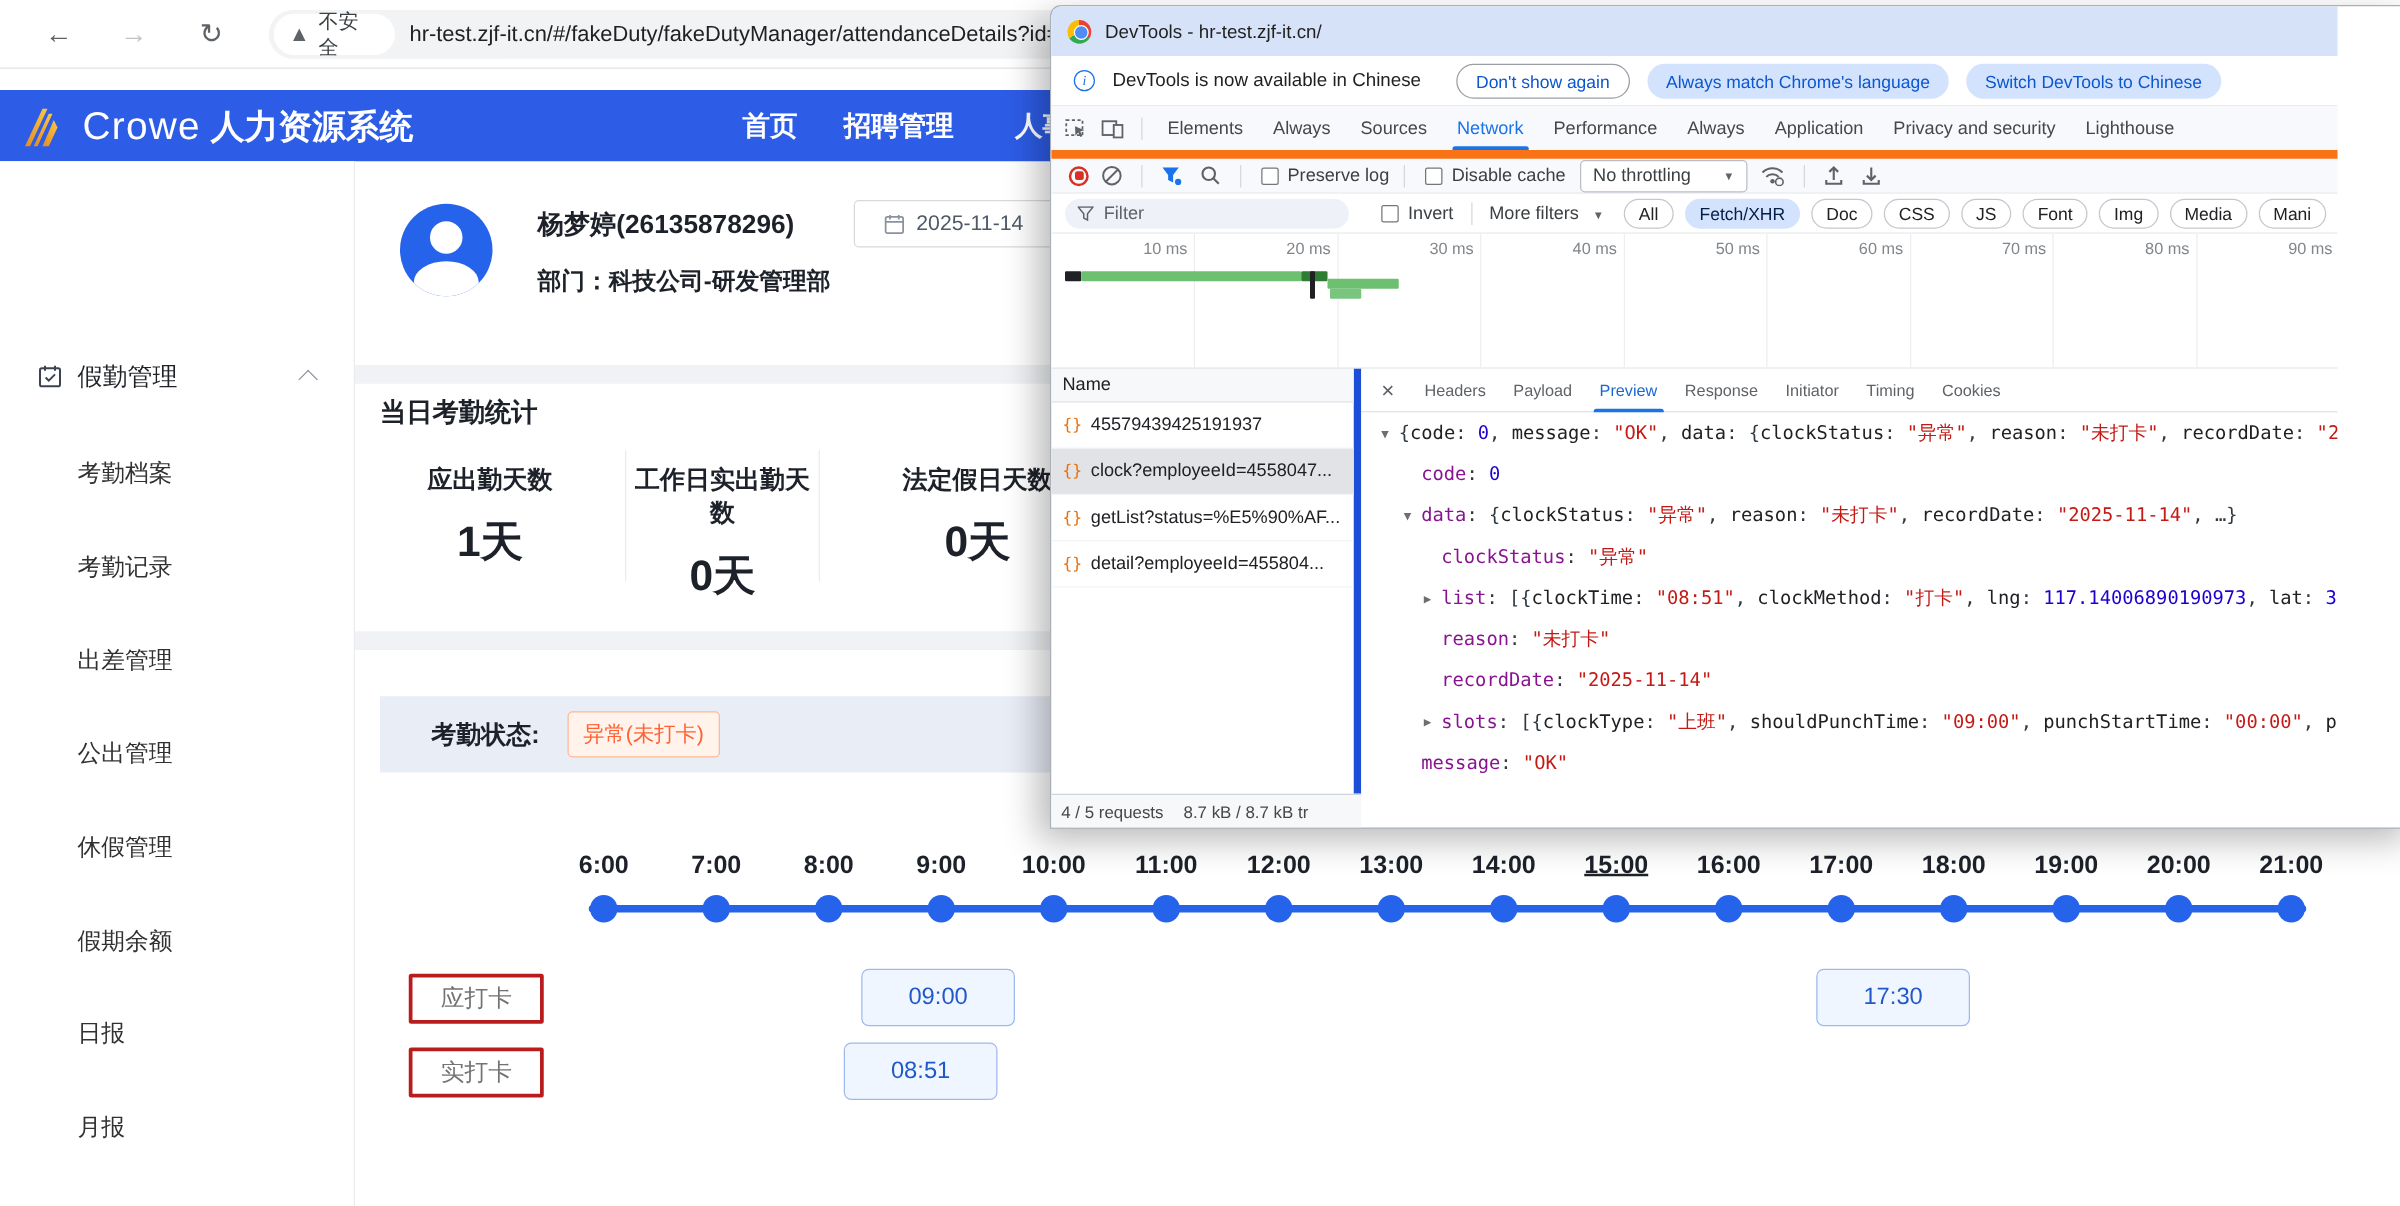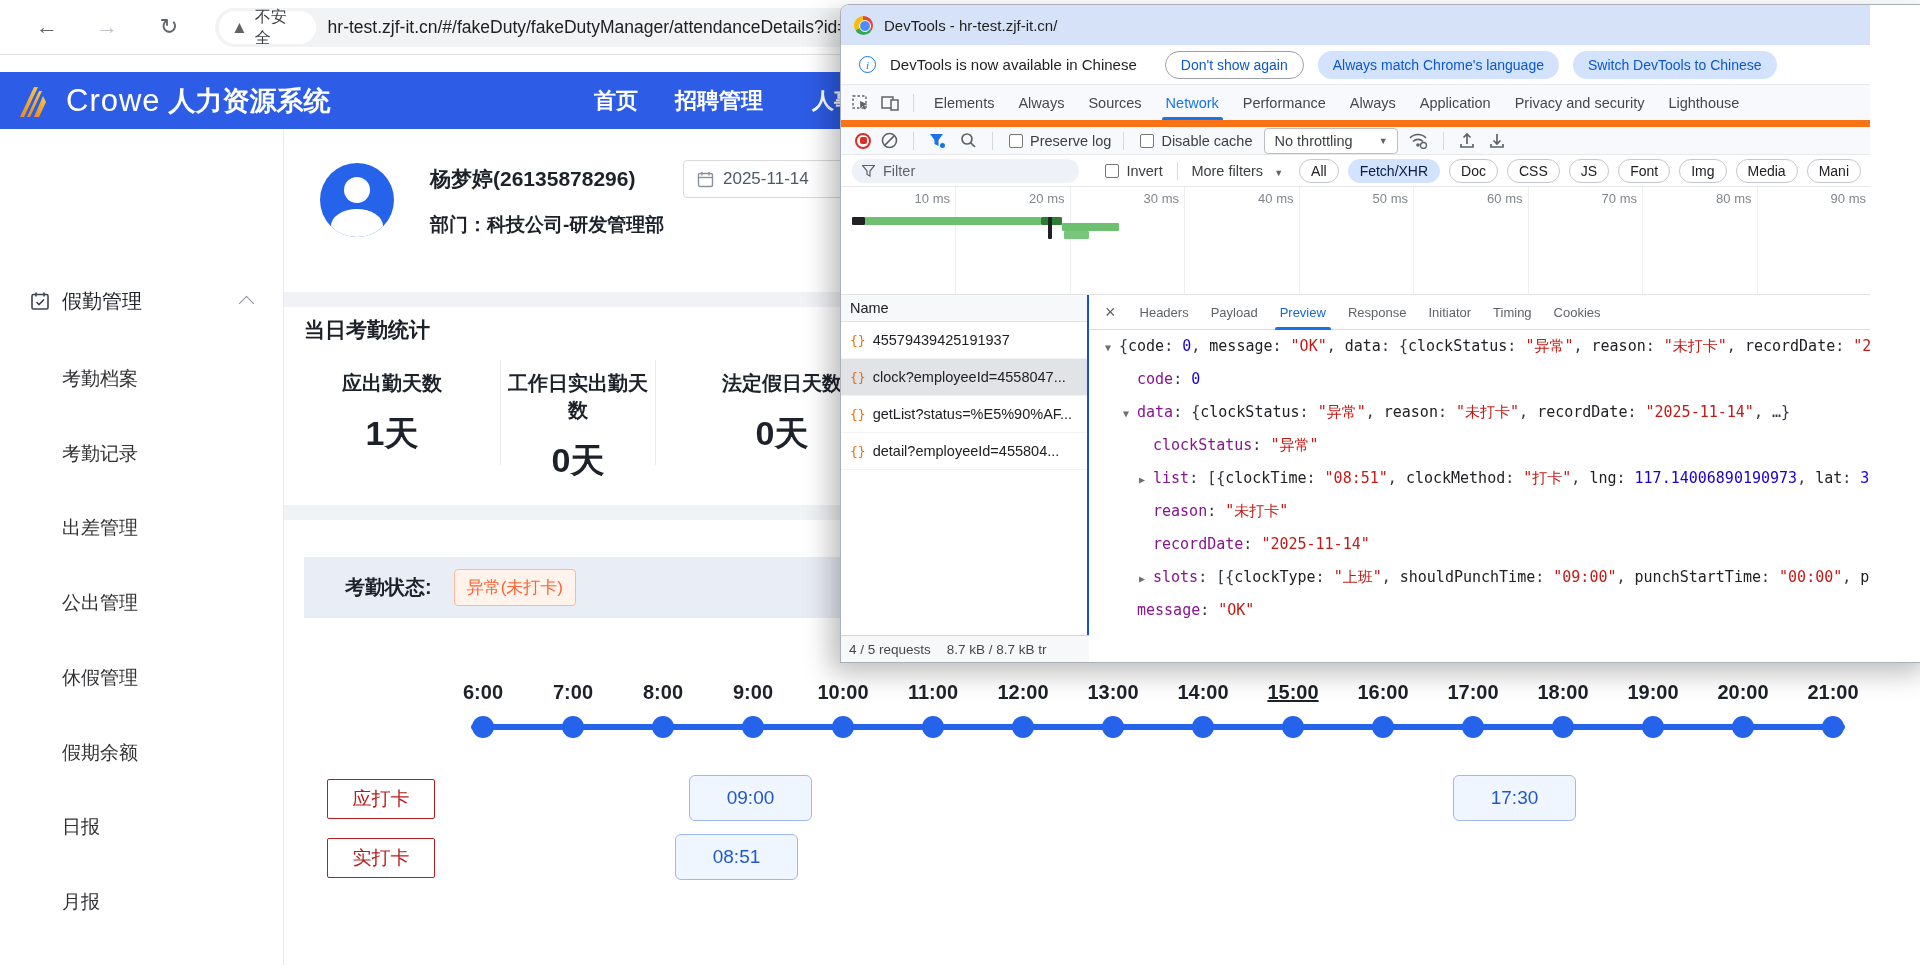--- a/index.html
+++ b/index.html
@@ -35,37 +35,37 @@
   .side-item { position:absolute; left:0; width:284px; height:46px; display:flex; align-items:center; padding-left:62px;
                font-size:19px; color:#303133; cursor:pointer; }
 
   
   #avatar { left:320px; top:163px; width:74px; height:74px; border-radius:50%; background:#2563eb; overflow:hidden; }
   #avatar .head { position:absolute; left:24px; top:14px; width:26px; height:26px; border-radius:50%; background:#fff; }
   #avatar .bodyshape { position:absolute; left:11px; top:46px; width:52px; height:34px; border-radius:50% 50% 0 0; background:#fff; }
   #emp-name { left:430px; top:165px; font-size:21px; font-weight:bold; color:#1d2129; }
   #emp-dept { left:430px; top:212px; font-size:19px; font-weight:bold; color:#1d2129; }
   #date-pill { left:683px; top:160px; width:178px; height:38px; border:1px solid #d9d9d9; border-radius:4px;
-               display:flex; align-items:center; gap:9px; padding-left:13px; background:#fff; cursor:pointer; }
+               display:flex; align-items:center; gap:9px; padding-left:23px; background:#fff; cursor:pointer; }
   #date-pill span { font-size:17px; color:#4e5969; }
   .band { left:284px; width:1636px; height:15px; background:#f0f2f5; }
   #stats-title { left:304px; top:316px; font-size:21px; font-weight:bold; color:#1d2129; }
   .stat-box { position:absolute; top:360px; height:105px; border-right:1px solid #ececec; text-align:center; }
   .stat-box:last-child { border-right:none; }
   .stat-label { font-size:20px; font-weight:bold; color:#1d2129; margin-top:10px; }
   .stat-value { font-size:34px; font-weight:bold; color:#1d2129; margin-top:14px; }
   #status-bar2 { left:304px; top:557px; width:856px; height:61px; background:#e9edf6; display:flex; align-items:center; }
   #status-label { font-size:20px; font-weight:bold; color:#1d2129; margin-left:41px; }
   #status-badge { margin-left:22px; background:#fff3ec; border:1px solid #ffb894; border-radius:4px; color:#ff6233;
                   font-size:17px; padding:6px 12px; }
   #tl-line { left:471px; top:724px; width:1374px; height:6px; background:#2563eb; border-radius:3px; }
   .tl-dot { position:absolute; top:716px; width:22px; height:22px; border-radius:50%; background:#2563eb; }
   .tl-label { position:absolute; top:681px; font-size:20px; font-weight:bold; color:#1d2129; transform:translateX(-50%); }
-  .punch-label { position:absolute; left:327px; width:108px; height:40px; border:1px solid #b91c1c; border-radius:2px;
-                 display:flex; align-items:center; justify-content:center; font-size:19px; color:#b91c1c; background:#fff; }
+  .punch-label { position:absolute; left:327px; width:108px; height:40px; border:3px solid #b91c1c; border-radius:2px;
+                 display:flex; align-items:center; justify-content:center; font-size:19px; color:#737373; background:#fff; }
   .punch-badge { position:absolute; width:123px; height:46px; background:#f0f6ff; border:1px solid #9db9f0; border-radius:6px;
                  display:flex; align-items:center; justify-content:center; font-size:19px; color:#2158c9; }
 
   
   #devtools { left:841px; top:5px; width:1094px; height:657px; background:#fff; border-radius:8px 0 0 0;
               box-shadow:0 0 0 1px #aab0b8, -10px 10px 28px rgba(0,0,0,.28); overflow:hidden; font-size:14px; }
   #dt-titlebar { left:0; top:0; width:1029px; height:40px; background:#d6e2f8; display:flex; align-items:center; gap:11px; padding-left:13px; }
   #chrome-logo { width:19px; height:19px; border-radius:50%; background:conic-gradient(#ea4335 0 33%, #4285f4 33% 34%, #34a853 34% 66%, #fbbc05 66% 100%); position:relative; }
   #chrome-logo::after { content:""; position:absolute; left:4.5px; top:4.5px; width:10px; height:10px; border-radius:50%; background:#4e8df7; border:1.5px solid #fff; }
   #dt-title { font-size:15px; color:#1f1f1f; }
@@ -94,21 +94,21 @@
   #dt-filterrow { left:0; top:150px; width:1029px; height:32px; background:#fff; border-bottom:1px solid #e6e8eb; display:flex; align-items:center; }
   #filter-pill { width:320px; height:24px; background:#eef1f8; border-radius:12px; margin-left:11px; display:flex; align-items:center;
                  gap:8px; padding-left:10px; color:#5f6368; font-size:14.5px; }
   .chip { height:24px; border-radius:12px; border:1px solid #c4c7cc; display:flex; align-items:center; padding:0 11px;
           font-size:14px; color:#202124; margin-right:9px; cursor:pointer; white-space:nowrap; background:#fff; }
   .chip.selected { background:#d3e3fd; border-color:#d3e3fd; color:#041e49; }
   #waterfall { left:0; top:182px; width:1029px; height:108px; background:#fff; border-bottom:1px solid #e0e3e8; overflow:hidden; }
   .grid-line { position:absolute; top:0; width:1px; height:108px; background:#eceef1; }
   .ruler-label { position:absolute; top:4px; font-size:13px; color:#80868b; transform:translateX(-100%); padding-right:5px; white-space:nowrap; }
   .wbar { position:absolute; border-radius:1px; }
-  #dt-table { left:0; top:290px; width:248px; height:340px; border-right:2px solid #1d4ed8; overflow:hidden; }
+  #dt-table { left:0; top:290px; width:248px; height:340px; border-right:6px solid #1d4ed8; overflow:hidden; }
   #name-header { height:27px; background:#f7f8fa; border-bottom:1px solid #e0e3e8; display:flex; align-items:center;
                  padding-left:9px; font-size:14.5px; color:#202124; }
   .req-row { height:37px; display:flex; align-items:center; gap:7px; padding-left:9px; font-size:14.5px; color:#202124;
              border-bottom:1px solid #f2f3f5; cursor:pointer; white-space:nowrap; overflow:hidden; }
   .req-row.selected { background:#e1e3e6; }
   .curly { color:#e8710a; font-size:13px; font-family:"DejaVu Sans Mono",monospace; flex:none; }
   #panel-tabs { left:248px; top:290px; width:781px; height:35px; border-bottom:1px solid #dadce0; display:flex; align-items:center; background:#fff; }
   #panel-close { font-size:18px; color:#5f6368; padding:0 13px 0 16px; cursor:pointer; }
   .ptab { height:35px; display:flex; align-items:center; padding:0 11px; font-size:13px; color:#5f6368; position:relative; cursor:pointer; }
   .ptab.active { color:#1967d2; }

